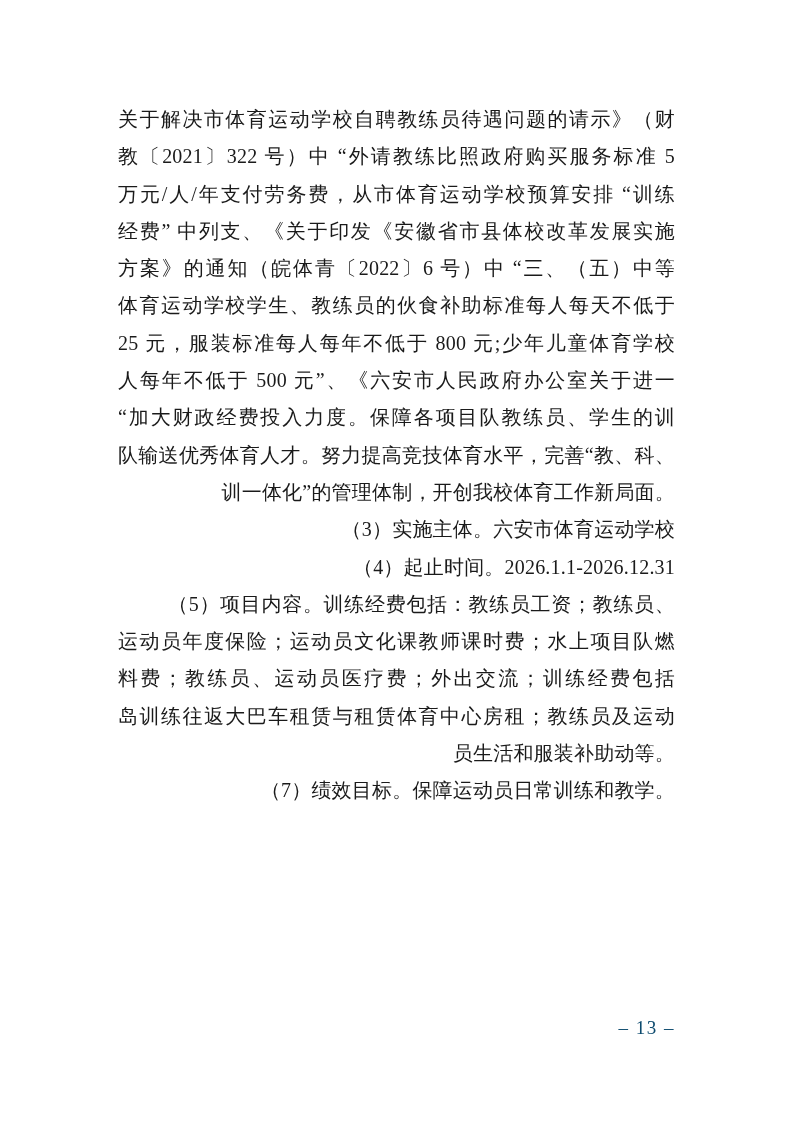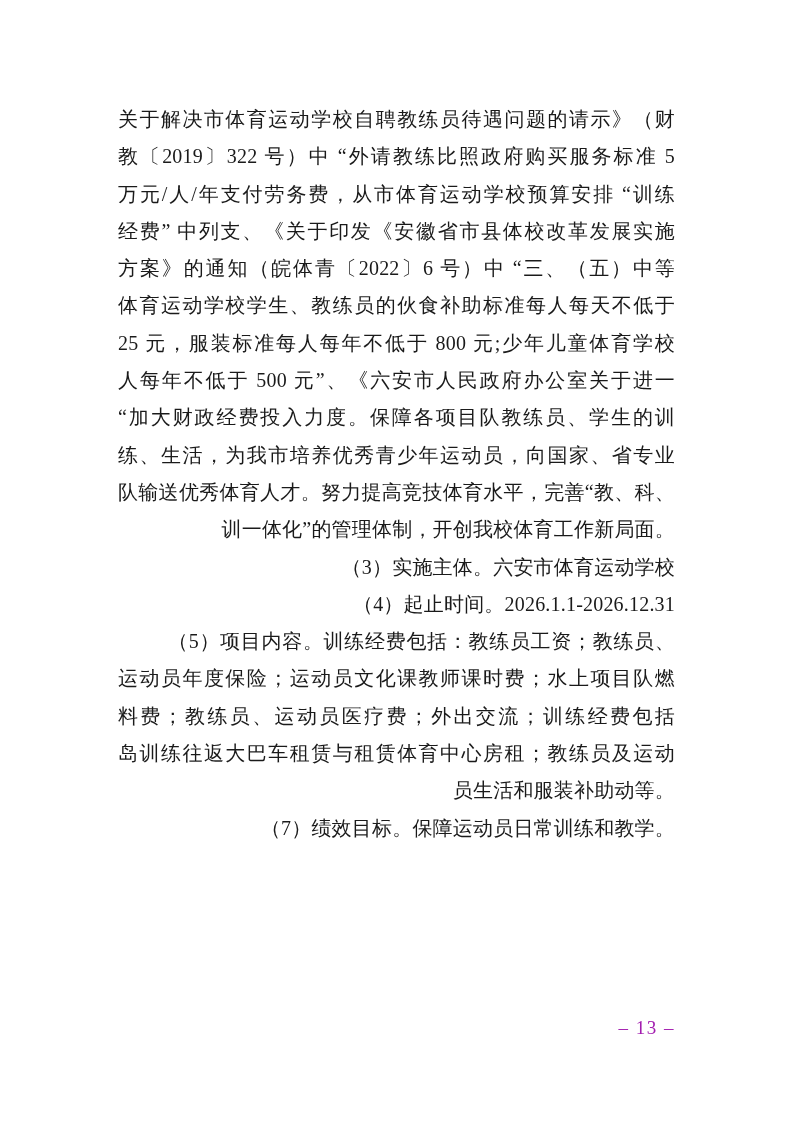--- a/index.html
+++ b/index.html
@@ -37,38 +37,37 @@
   .line.ind {
     padding-left: 50px;
   }
   .page-number {
     position: absolute;
     top: 1016px;
     right: 118px;
     font-size: 19px;
     line-height: 24px;
     letter-spacing: 1.5px;
-    color: #a21caf;
+    color: #0c4a6e;
   }
 </style>
 </head>
 <body>
 
 <div class="page">
   <div class="text-block">
     <div class="line just">关于解决市体育运动学校自聘教练员待遇问题的请示》（财</div>
-    <div class="line just">教〔2019〕322 号）中 “外请教练比照政府购买服务标准 5</div>
+    <div class="line just">教〔2021〕322 号）中 “外请教练比照政府购买服务标准 5</div>
     <div class="line just">万元/人/年支付劳务费，从市体育运动学校预算安排 “训练</div>
     <div class="line just">经费” 中列支、《关于印发《安徽省市县体校改革发展实施</div>
     <div class="line just">方案》的通知（皖体青〔2022〕6 号）中 “三、（五）中等</div>
     <div class="line just">体育运动学校学生、教练员的伙食补助标准每人每天不低于</div>
     <div class="line just">25 元，服装标准每人每年不低于 800 元;少年儿童体育学校</div>
     <div class="line just">人每年不低于 500 元”、《六安市人民政府办公室关于进一</div>
     <div class="line just">“加大财政经费投入力度。保障各项目队教练员、学生的训</div>
-    <div class="line just">练、生活，为我市培养优秀青少年运动员，向国家、省专业</div>
     <div class="line just">队输送优秀体育人才。努力提高竞技体育水平，完善“教、科、</div>
     <div class="line">训一体化”的管理体制，开创我校体育工作新局面。</div>
     <div class="line ind">（3）实施主体。六安市体育运动学校</div>
     <div class="line ind">（4）起止时间。2026.1.1-2026.12.31</div>
     <div class="line ind just">（5）项目内容。训练经费包括：教练员工资；教练员、</div>
     <div class="line just">运动员年度保险；运动员文化课教师课时费；水上项目队燃</div>
     <div class="line just">料费；教练员、运动员医疗费；外出交流；训练经费包括</div>
     <div class="line just">岛训练往返大巴车租赁与租赁体育中心房租；教练员及运动</div>
     <div class="line">员生活和服装补助动等。</div>
     <div class="line ind">（7）绩效目标。保障运动员日常训练和教学。</div>

